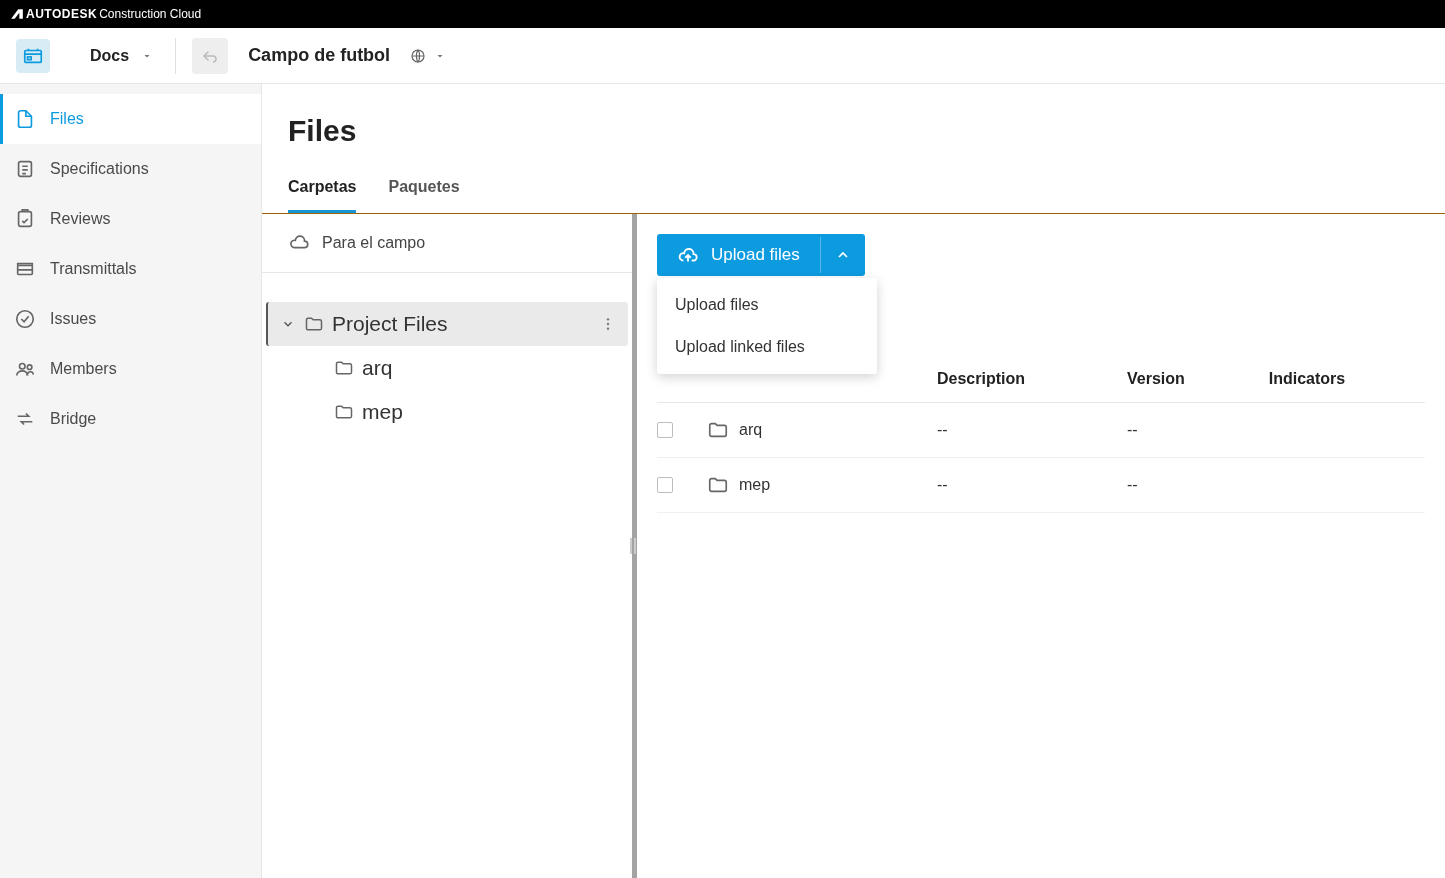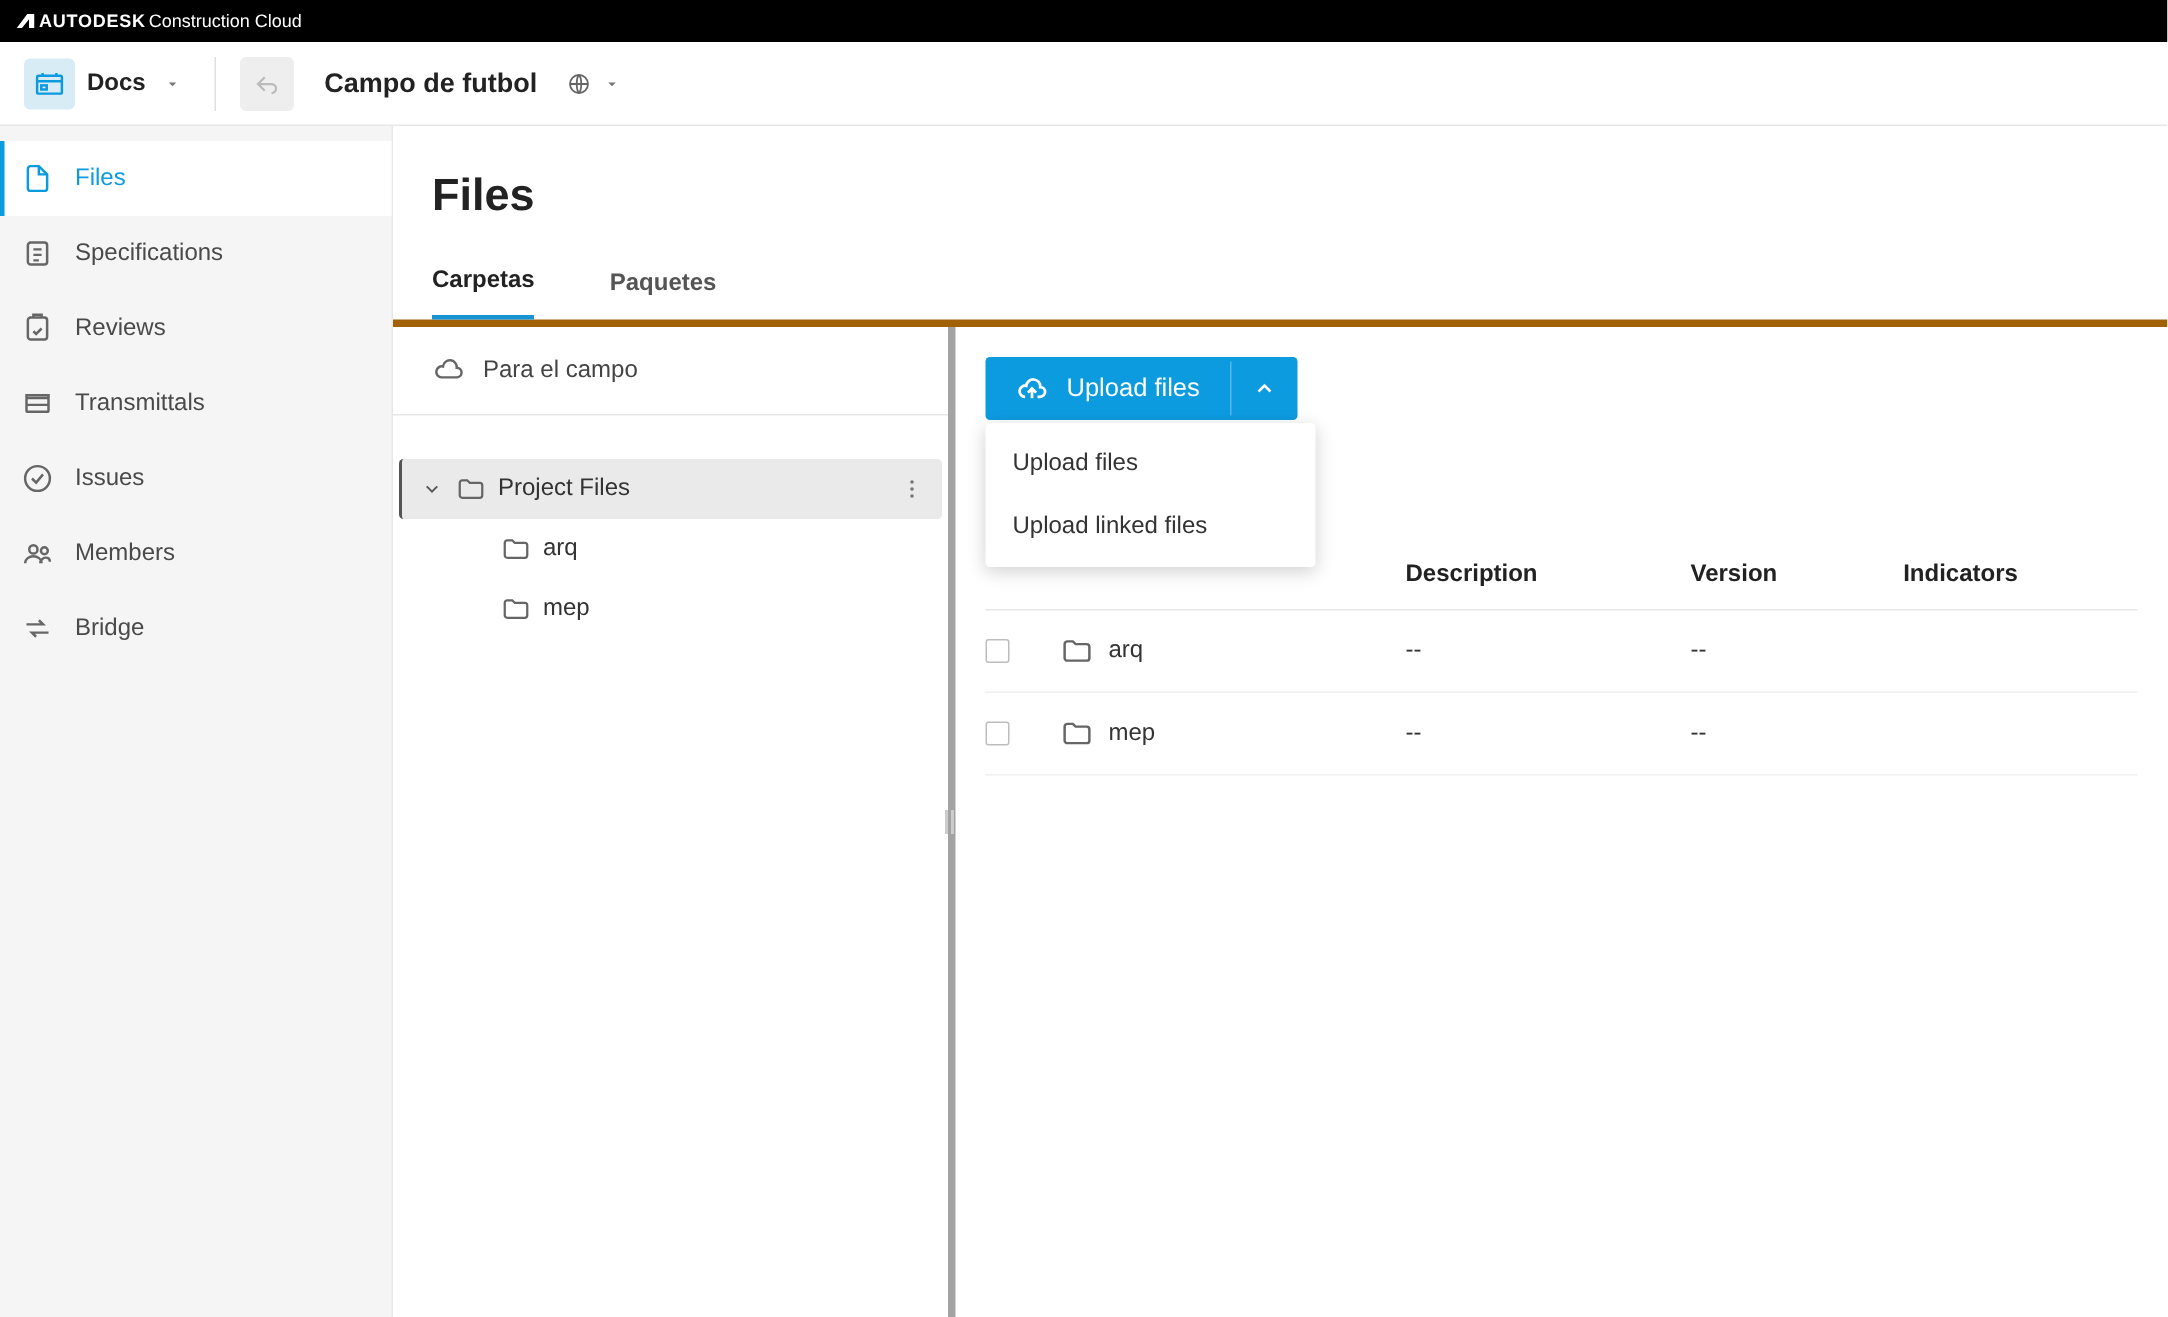--- a/index.html
+++ b/index.html
@@ -6,49 +6,49 @@
     body { font-family: -apple-system, BlinkMacSystemFont, "Segoe UI", Arial, sans-serif; background: #fff; color: #3c3c3c; width: 1445px; height: 878px; overflow: hidden; }
 
     .topbar { background: #000; color: #fff; height: 28px; display: flex; align-items: center; padding: 0 10px; font-size: 12px; }
     .topbar .brand-logo { display: inline-flex; align-items: center; gap: 2px; }
     .topbar .brand-name { font-weight: 700; letter-spacing: 0.5px; }
     .topbar .brand-suffix { font-weight: 400; }
 
     .toolbar { height: 56px; border-bottom: 1px solid #e7e7e7; display: flex; align-items: center; padding: 0 10px; gap: 10px; }
     .module-switch { display: flex; align-items: center; gap: 8px; background: #fff; border-radius: 4px; padding: 4px 6px; }
     .module-icon-wrap { background: #d7ecf5; border-radius: 4px; padding: 6px; display: flex; align-items: center; justify-content: center; }
-    .module-label { font-size: 16px; font-weight: 600; color: #222; }
+    .module-label { font-size: 16px; font-weight: 600; color: #222; margin-left: 32px; }
     .caret-down { margin-left: 4px; }
     .toolbar-sep { width: 1px; height: 36px; background: #e0e0e0; margin: 0 6px; }
     .back-square { width: 36px; height: 36px; border-radius: 4px; background: #eee; display: flex; align-items: center; justify-content: center; }
     .project-name { font-size: 18px; font-weight: 600; color: #222; margin-left: 10px; }
     .globe-dd { display: flex; align-items: center; gap: 8px; margin-left: 10px; }
 
     .main-layout { display: flex; height: calc(878px - 28px - 56px); }
 
     .sidebar { width: 262px; background: #f5f5f5; border-right: 1px solid #e7e7e7; padding-top: 10px; }
     .sidebar-item { display: flex; align-items: center; gap: 14px; padding: 14px 14px; font-size: 16px; color: #4a4a4a; cursor: pointer; }
     .sidebar-item.active { color: #0d9be0; border-left: 3px solid #0d9be0; background: #fff; padding-left: 11px; }
     .sidebar-item.active svg { stroke: #0d9be0; }
     .sidebar-icon { width: 22px; height: 22px; display: flex; align-items: center; justify-content: center; }
 
     .content { flex: 1; display: flex; flex-direction: column; }
     .page-header { padding: 30px 26px 10px; }
     .page-title { font-size: 30px; font-weight: 600; color: #222; }
 
-    .tabs { display: flex; gap: 50px; padding: 20px 26px 0; border-bottom: 5px solid #a16207; align-items: center; }
+    .tabs { display: flex; gap: 32px; padding: 20px 26px 0; border-bottom: 1px solid #a16207; }
     .tab { font-size: 16px; font-weight: 600; color: #555; padding-bottom: 14px; cursor: pointer; }
     .tab.active { color: #222; border-bottom: 3px solid #1595d4; }
 
     .content-body { flex: 1; display: flex; position: relative; }
 
     .tree-panel { width: 375px; border-right: 5px solid #a3a3a3; display: flex; flex-direction: column; position: relative; gap: 21px; }
     .tree-section-top { padding: 18px 26px; display: flex; align-items: center; gap: 12px; font-size: 16px; color: #444; border-bottom: 1px solid #e7e7e7; }
     .tree-list { padding: 8px 4px; }
-    .tree-row { display: flex; align-items: center; gap: 8px; padding: 10px 12px; font-size: 16px; color: #333; cursor: pointer; border-radius: 3px; }
+    .tree-row { display: flex; align-items: center; gap: 8px; padding: 10px 12px; font-size: 21px; color: #333; cursor: pointer; border-radius: 3px; }
     .tree-row.selected { background: #eaeaea; border-left: 2px solid #555; }
     .tree-row .more { margin-left: auto; }
     .tree-row.child { padding-left: 68px; }
     .expand-caret { width: 16px; display:flex; align-items:center; justify-content:center;}
 
     .drag-handle { position: absolute; right: -5px; top: 50%; transform: translateY(-50%); color: #bbb; cursor: col-resize; }
 
     .table-panel { flex: 1; padding: 20px 20px; position: relative; }
     .upload-btn-row { display: flex; align-items: center; }
     .upload-btn { display: flex; align-items: center; background: #0d9be0; color: #fff; border-radius: 3px; overflow: hidden; }

